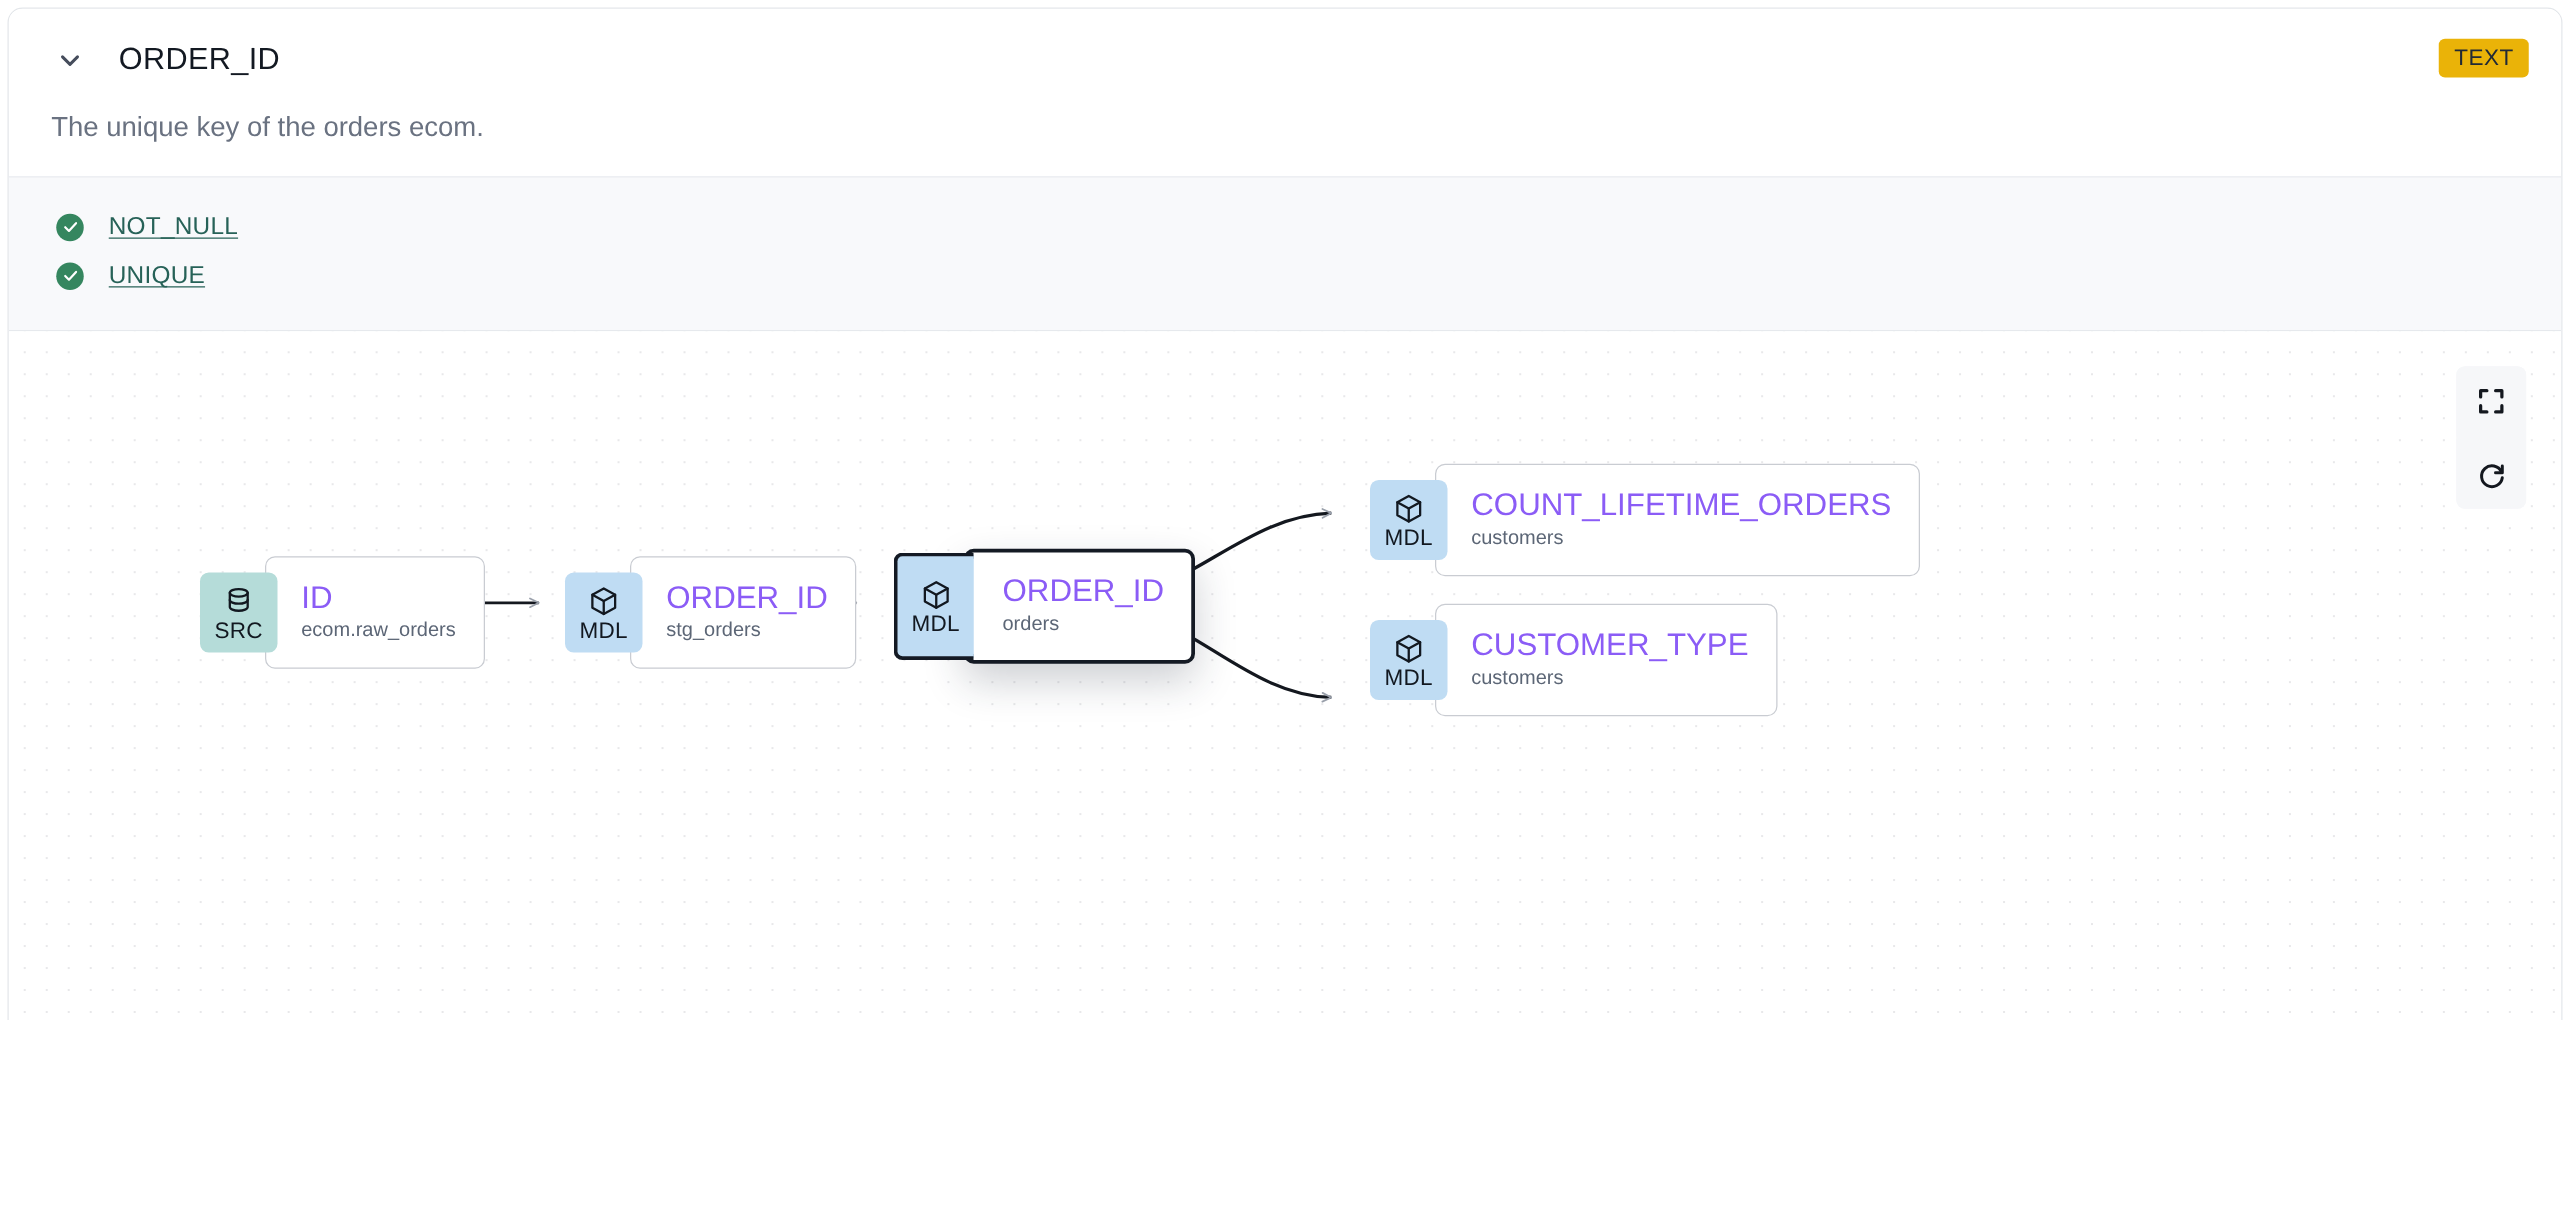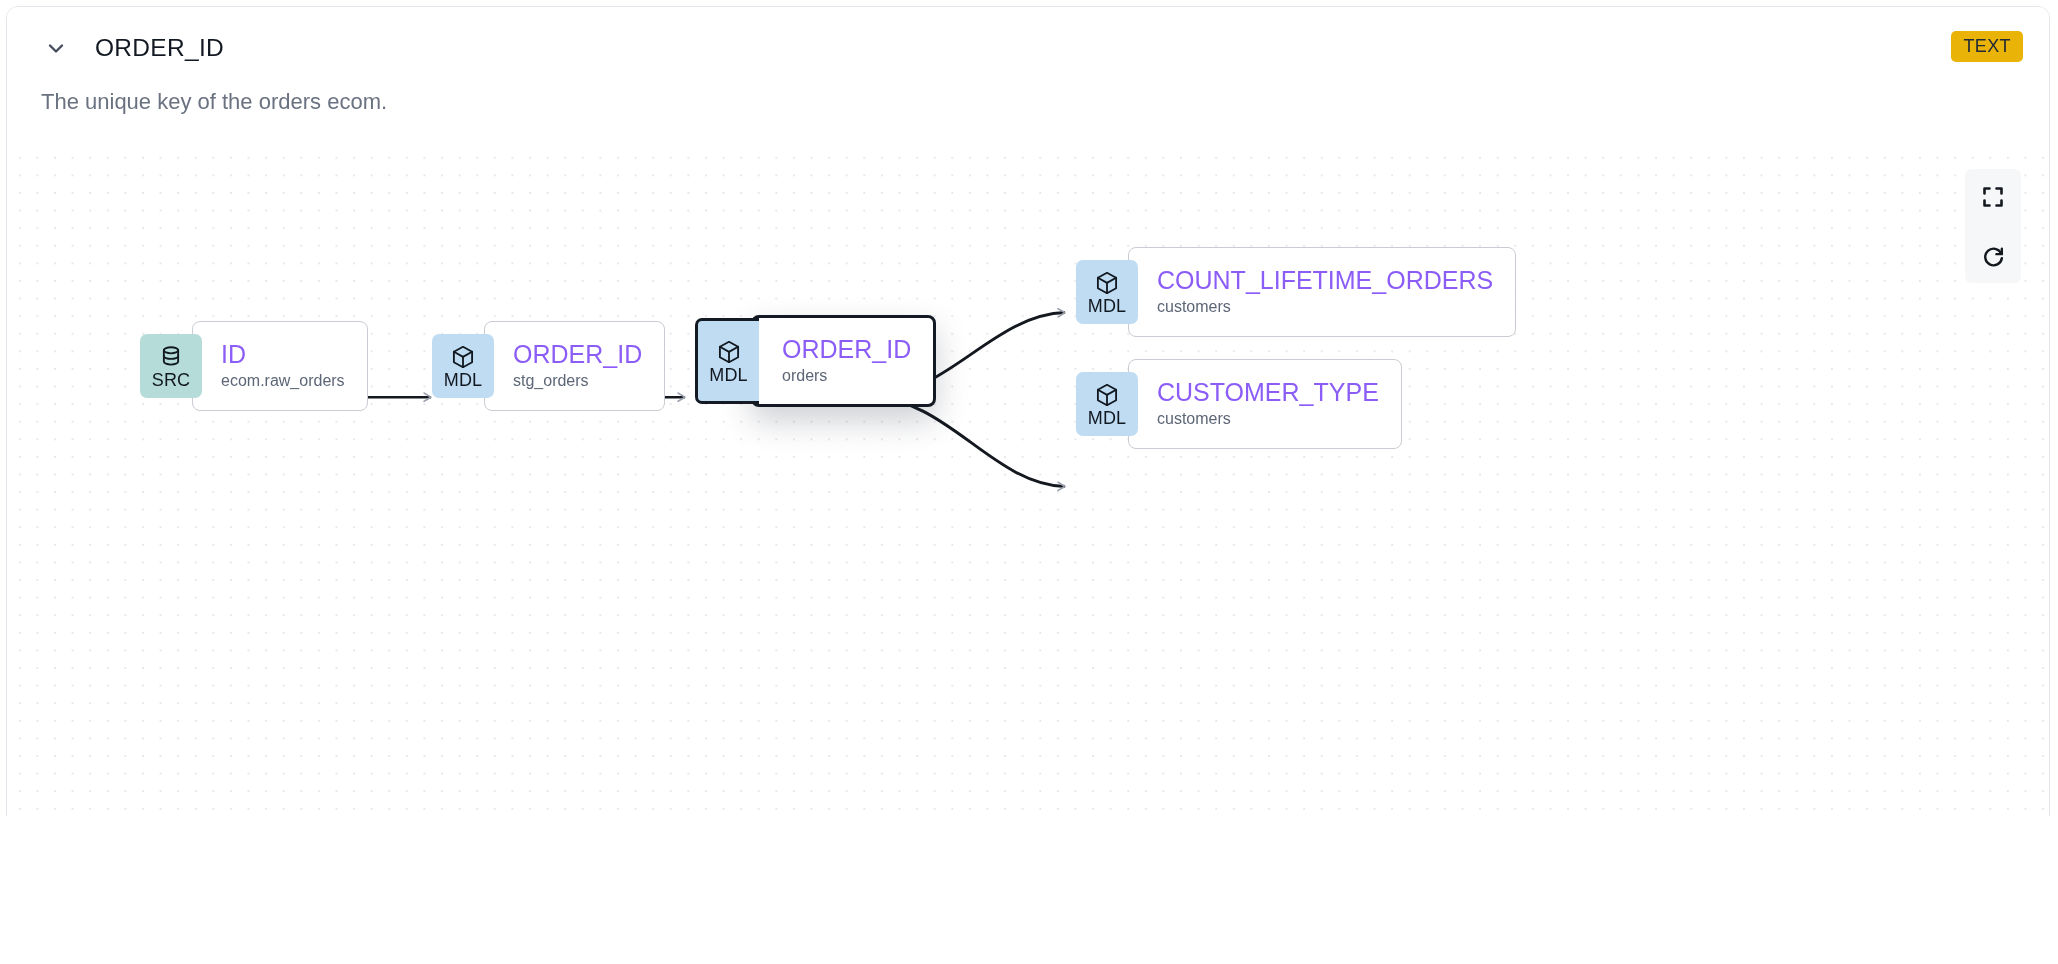--- a/index.html
+++ b/index.html
@@ -149,20 +149,21 @@
     border-radius: 7px;
     display: flex;
     flex-direction: column;
     align-items: center;
     justify-content: center;
     gap: 1px;
     box-sizing: border-box;
     z-index: 1;
     align-self: center;
     height: 64px;
+    margin-left: 20px;
   }
   .node-badge.mdl { background: #bfdcf3; }
   .node-badge.src { background: #b5dcd9; text-align: right; }
   .badge-label {
     font-size: 18px;
     color: #121820;
     letter-spacing: 0.2px;
     line-height: 1;
   }
   .node-body {
@@ -258,20 +259,38 @@
         <svg width="24" height="24" viewBox="0 0 24 24" fill="none" stroke="#464d5c" stroke-width="2.4" stroke-linecap="round" stroke-linejoin="round">
           <polyline points="6 9.5 12 15.5 18 9.5"></polyline>
         </svg>
       </div>
       <div class="col-title">ORDER_ID</div>
       <div class="type-badge">TEXT</div>
     </div>
 
     <div class="description">The unique key of the orders ecom.</div>
 
+    <div class="tests">
+      <div class="test-row">
+        <span class="check-icon">
+          <svg width="13" height="13" viewBox="0 0 24 24" fill="none" stroke="#ffffff" stroke-width="3.2" stroke-linecap="round" stroke-linejoin="round">
+            <polyline points="4 12.5 9.5 18 20 6.5"></polyline>
+          </svg>
+        </span>
+        <a class="test-link">NOT_NULL</a>
+      </div>
+      <div class="test-row">
+        <span class="check-icon">
+          <svg width="13" height="13" viewBox="0 0 24 24" fill="none" stroke="#ffffff" stroke-width="3.2" stroke-linecap="round" stroke-linejoin="round">
+            <polyline points="4 12.5 9.5 18 20 6.5"></polyline>
+          </svg>
+        </span>
+        <a class="test-link">UNIQUE</a>
+      </div>
+    </div>
 
     <div class="canvas">
 
       <svg class="edges-svg" viewBox="0 0 2042 694" preserveAspectRatio="none">
         <defs>
           <marker id="arw" markerWidth="9" markerHeight="9" refX="8" refY="4.5" orient="auto" markerUnits="userSpaceOnUse">
             <path d="M1,1 L8,4.5 L1,8" fill="none" stroke="#9aa0ab" stroke-width="1.4" stroke-linecap="round" stroke-linejoin="round"></path>
           </marker>
         </defs>
 

